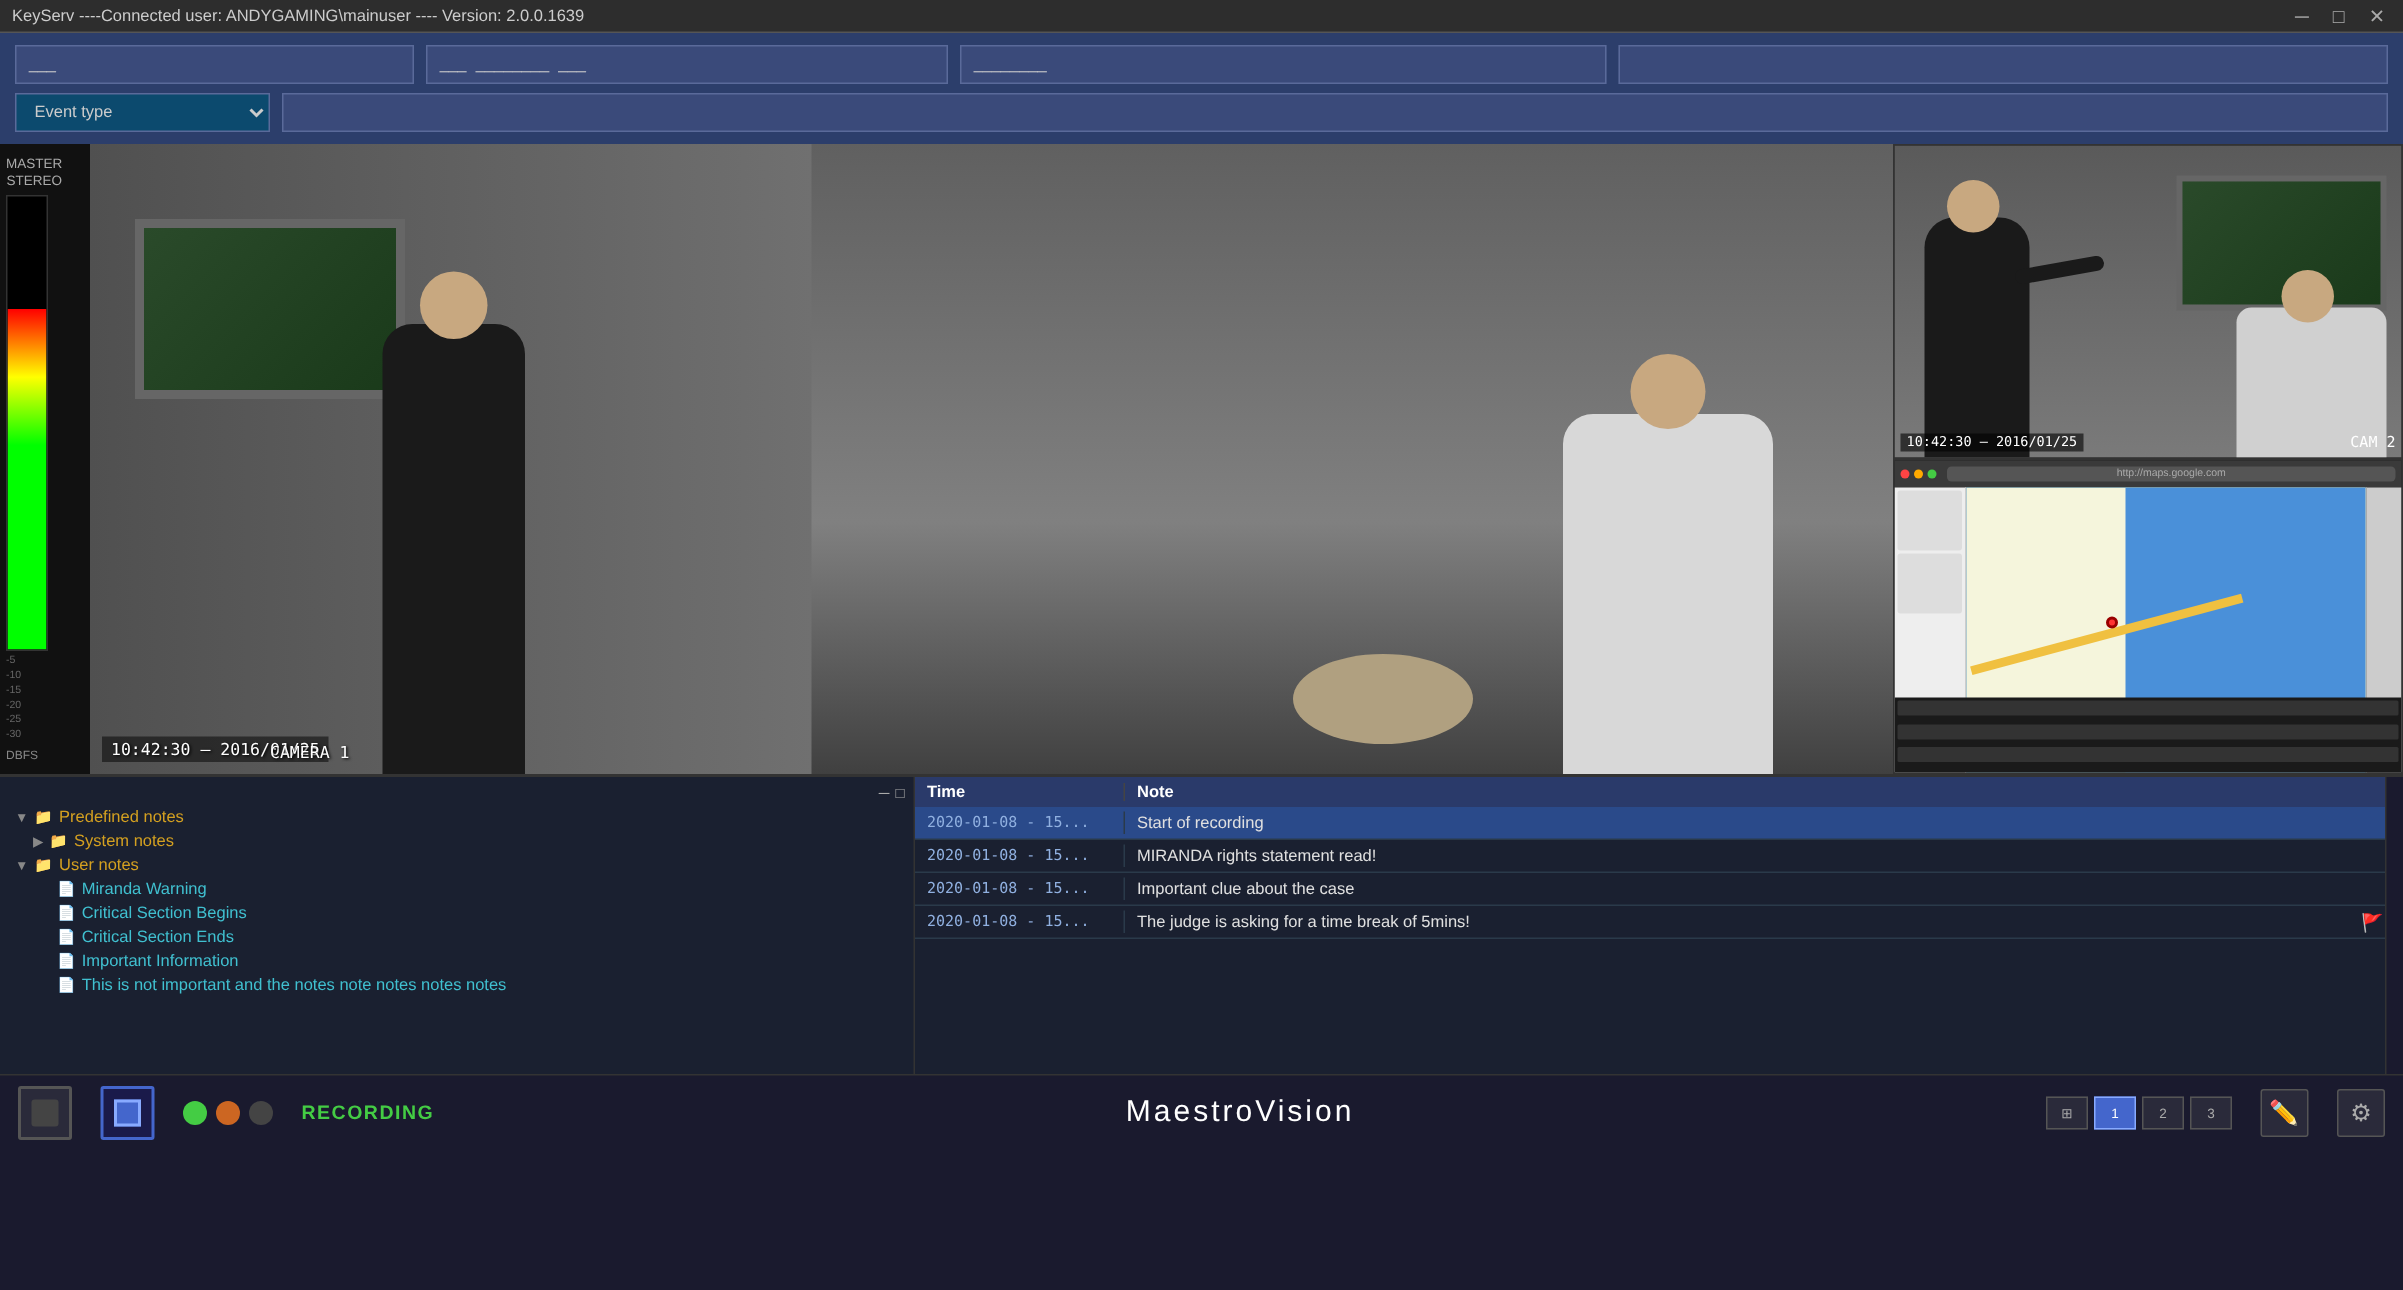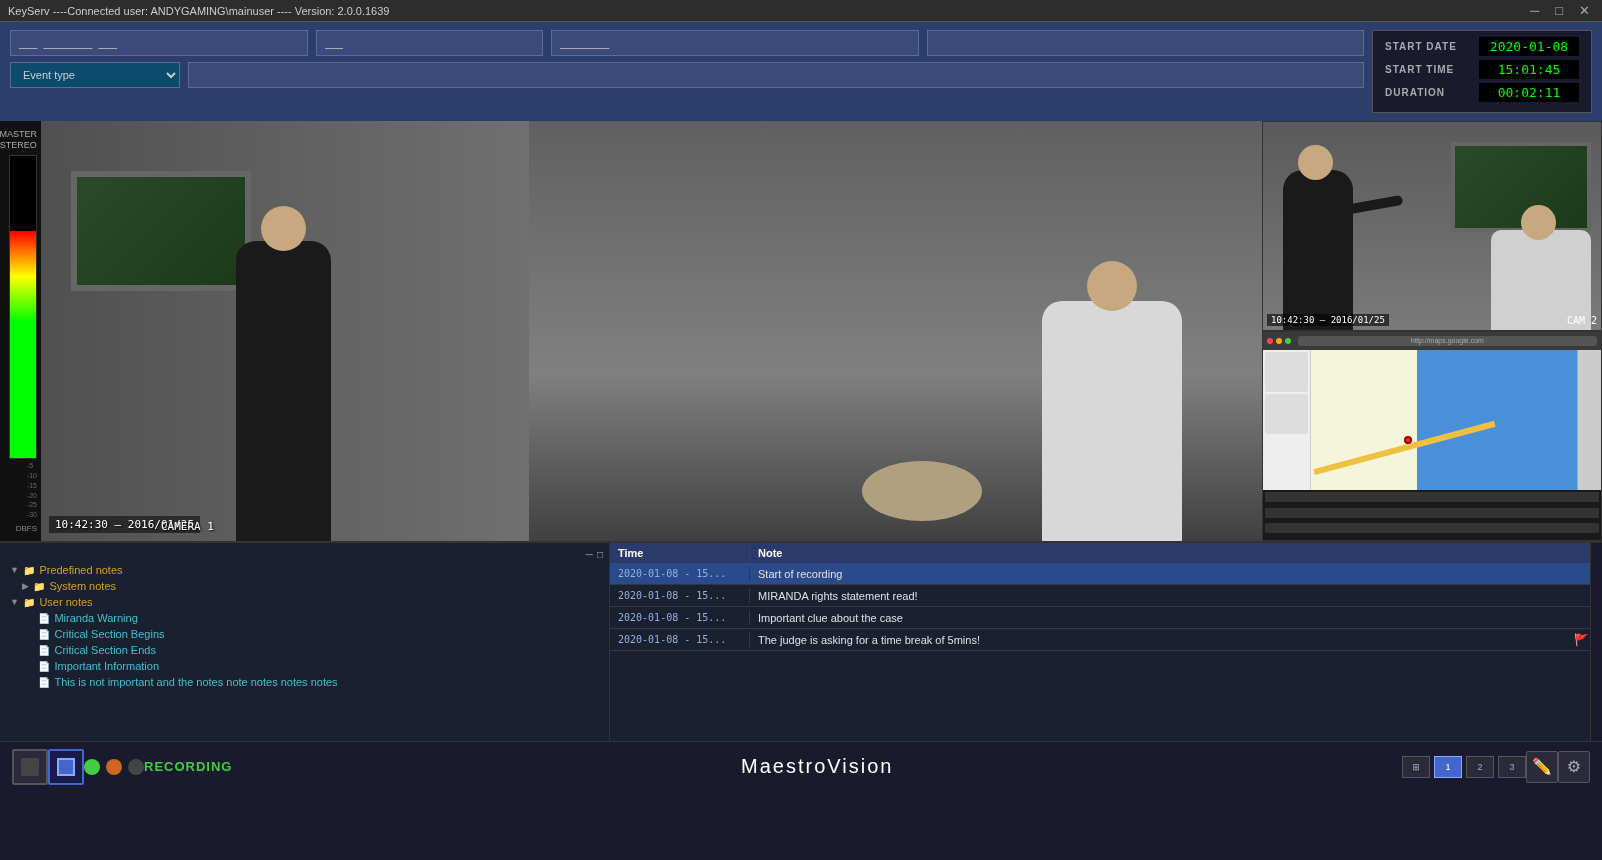--- a/index.html
+++ b/index.html
@@ -123,25 +123,25 @@
 
     
     .main-content {
       display: flex;
       height: 420px;
       background: #1a1a1a;
     }
 
     
     .vu-meter {
-      width: 41px;
+      width: 60px;
       background: #111;
       display: flex;
       flex-direction: column;
-      align-items: flex-end;
+      align-items: flex-start;
       padding: 8px 4px;
     }
     .vu-label {
       font-size: 9px;
       color: #aaa;
       text-align: center;
       line-height: 1.2;
       margin-bottom: 4px;
     }
     .vu-bar-container {
@@ -357,21 +357,21 @@
     }
 
     
     .status-bar {
       background: #1a1a2e;
       height: 50px;
       display: flex;
       align-items: center;
       padding: 0 12px;
       border-top: 1px solid #333;
-      gap: 0;
+      gap: 19px;
     }
     .rec-button {
       width: 36px;
       height: 36px;
       background: #2a2a3a;
       border: 2px solid #555;
       display: flex;
       align-items: center;
       justify-content: center;
       cursor: pointer;
@@ -545,47 +545,33 @@
   <div class="title-bar-controls">
     <button class="title-bar-btn">─</button>
     <button class="title-bar-btn">□</button>
     <button class="title-bar-btn">✕</button>
   </div>
 </div>
 
 <div class="top-section">
   <div class="top-left-fields">
     <div class="top-inputs-row">
+      <input class="top-input top-input-2" type="text" value="___" style="">
       <input class="top-input top-input-1" type="text" value="___  ________  ___" style="">
-      <input class="top-input top-input-2" type="text" value="___" style="">
       <input class="top-input top-input-3" type="text" value="________" style="">
       <input class="top-input top-input-4" type="text" value="" style="">
     </div>
     <div class="bottom-inputs-row">
       <select class="event-type-select">
         <option>Event type</option>
       </select>
       <input class="long-input" type="text" value="" style="">
     </div>
   </div>
 
-  <div class="top-info-panel">
-    <div class="info-row">
-      <span class="info-label">Start Date</span>
-      <span class="info-value">2020-01-08</span>
-    </div>
-    <div class="info-row">
-      <span class="info-label">Start Time</span>
-      <span class="info-value">15:01:45</span>
-    </div>
-    <div class="info-row">
-      <span class="info-label">Duration</span>
-      <span class="info-value">00:02:11</span>
-    </div>
-  </div>
 </div>
 
 <div class="main-content">
 
   <div class="vu-meter">
     <div class="vu-label">MASTER<br>STEREO</div>
     <div class="vu-bar-container">
       <div class="vu-bar"></div>
     </div>
 

